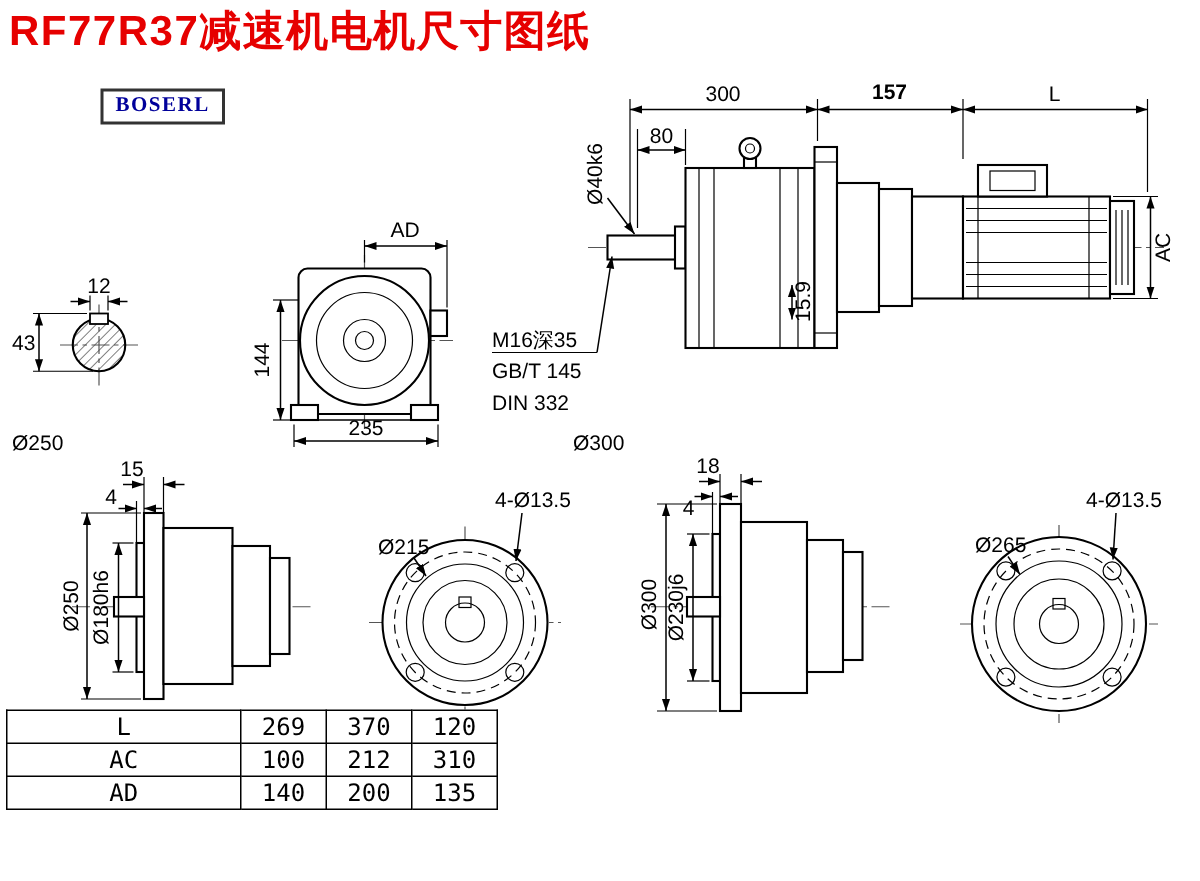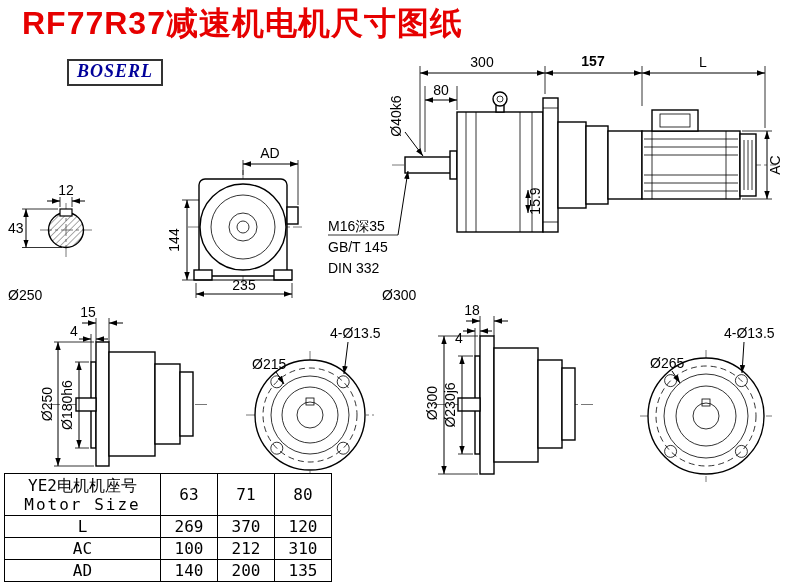--- a/index.html
+++ b/index.html
@@ -1,22 +1,22 @@
 <!DOCTYPE html>
 <html><head>
 <meta charset="utf-8">
 <style>
   html,body{margin:0;padding:0;background:#fff;}
   .page{position:relative;width:800px;height:587px;background:#ffffff;overflow:hidden;
         font-family:"Liberation Sans",sans-serif;}
-  .title{position:absolute;left:22px;top:2px;font-size:32px;font-weight:bold;color:#e60000;
+  .title{position:absolute;left:6px;top:2px;font-size:28px;font-weight:bold;color:#e60000;
          letter-spacing:1px;font-family:"Liberation Sans",sans-serif;}
   .brand{position:absolute;left:67px;top:59px;border:2px solid #333;padding:0 8px 2px 8px;background:#fff;}
-  .brand span{color:#00009a;font-weight:bold;font-size:18px;letter-spacing:1px;
-              font-family:"Liberation Serif",serif;font-style:italic;}
+  .brand span{color:#00009a;font-weight:bold;font-size:14px;letter-spacing:1px;
+              font-family:"Liberation Serif",serif;}
   svg.draw{position:absolute;left:0;top:0;}
   svg.draw text{font-family:"Liberation Sans",sans-serif;font-size:14px;fill:#000;}
   .body{stroke:#000;stroke-width:1.4;fill:#fff;}
   .thin{stroke:#000;stroke-width:0.8;fill:none;}
   .dim{stroke:#000;stroke-width:1;fill:none;}
   .cl{stroke:#555;stroke-width:0.8;stroke-dasharray:12 3 3 3;fill:none;}
   .size-table{position:absolute;left:4px;top:473px;border-collapse:collapse;background:#fff;
               font-family:"DejaVu Sans Mono",monospace;font-size:16px;color:#000;}
   .size-table td{border:1px solid #000;text-align:center;padding:0;vertical-align:middle;}
   .size-table td.label-col{width:155px;}
@@ -246,29 +246,20 @@
       <circle class="thin" cx="741.4" cy="451.4" r="6"></circle>
       <text x="724" y="338">4-Ø13.5</text>
       <line class="dim" x1="744" y1="342" x2="742" y2="373" marker-end="url(#arr)"></line>
       <text x="650" y="368">Ø265</text>
       <line class="dim" x1="672" y1="371" x2="680" y2="383" marker-end="url(#arr)"></line>
     </g>
   </svg>
 
   <table class="size-table">
     <tbody>
-      <tr class="head-row">
-        <td class="label-col">
-          <div class="cn">YE2电机机座号</div>
-          <div class="en">Motor Size</div>
-        </td>
-        <td class="num">63</td>
-        <td class="num">71</td>
-        <td class="num">80</td>
-      </tr>
       <tr>
         <td class="label-col">L</td>
         <td class="num">269</td>
         <td class="num">370</td>
         <td class="num">120</td>
       </tr>
       <tr>
         <td class="label-col">AC</td>
         <td class="num">100</td>
         <td class="num">212</td>

